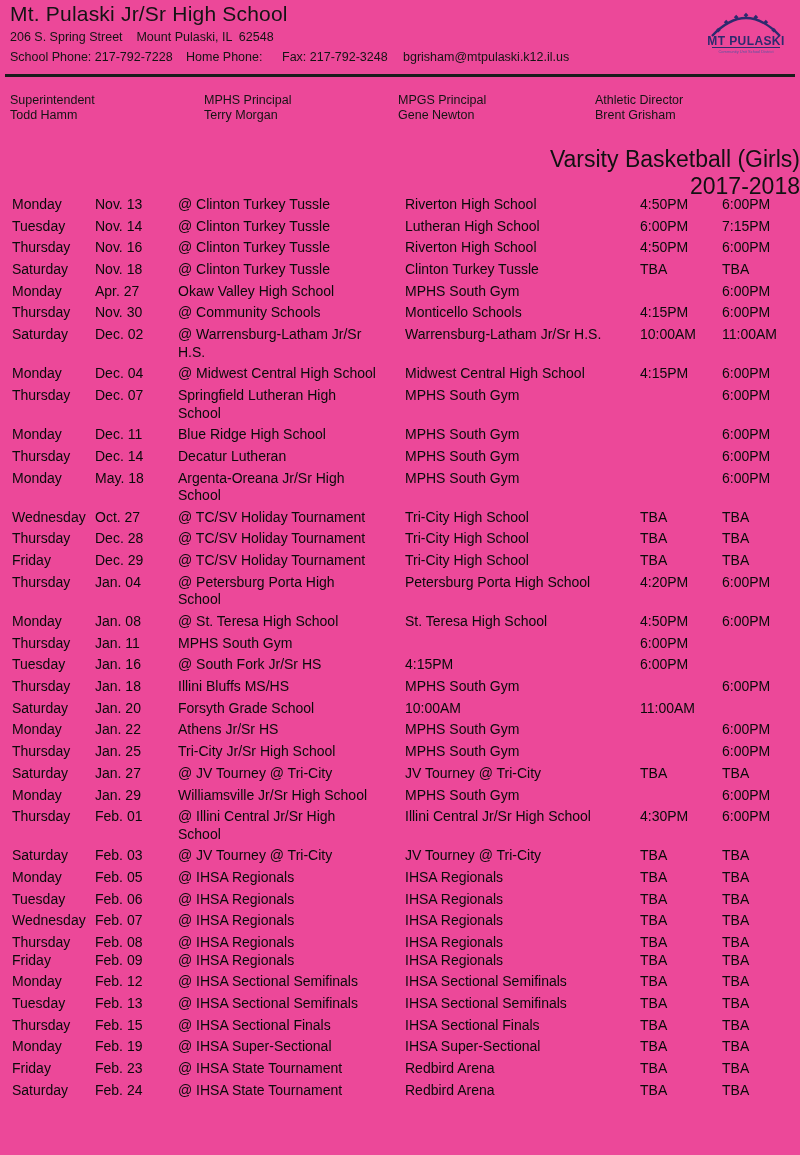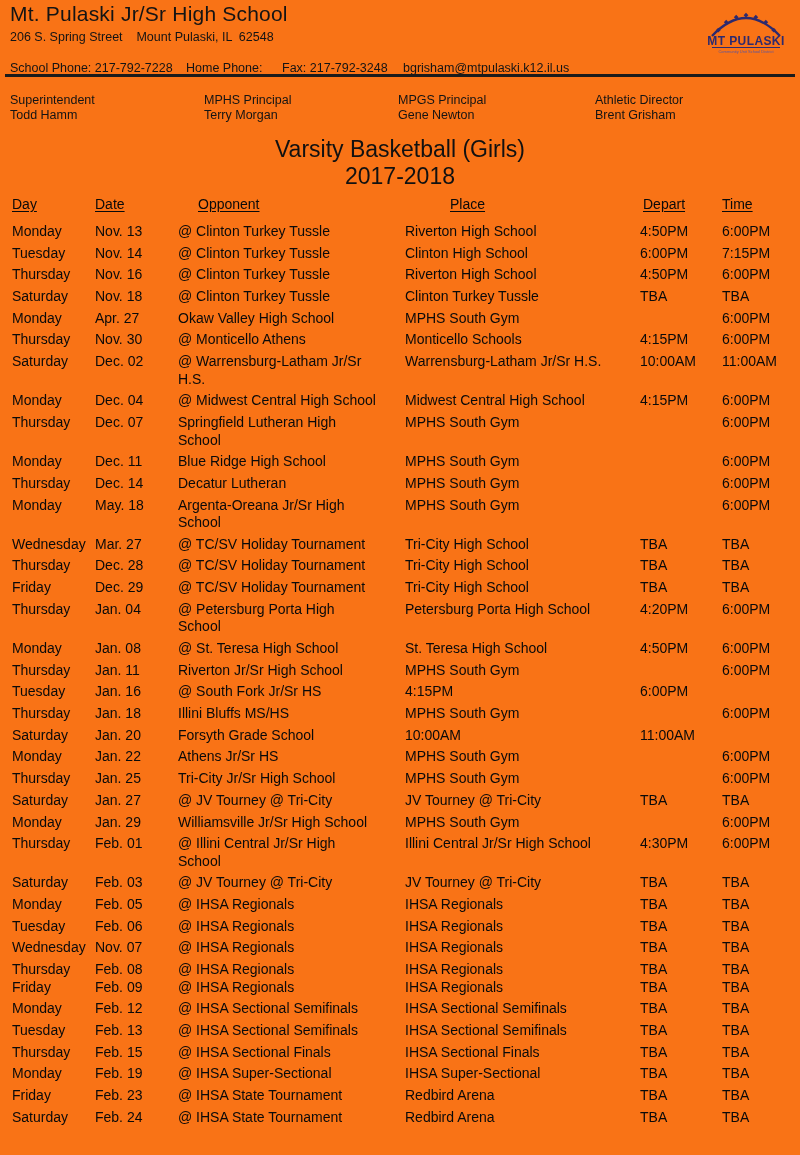--- a/index.html
+++ b/index.html
@@ -1,51 +1,51 @@
 <!DOCTYPE html>
 <html><head>
 <meta charset="utf-8">
 <style>
   * { margin:0; padding:0; box-sizing:border-box; }
   html,body { background:#fff; }
   .page {
     position:relative;
     width:800px; height:1155px;
-    background:#f97316;
+    background:#ec4899;
     color:#0a0a0a;
     font-family:"Liberation Sans","DejaVu Sans",sans-serif;
     overflow:hidden;
   }
   
   .school-name {
     position:absolute; left:10px; top:2px;
     font-size:21px; font-weight:400; letter-spacing:.2px;
     color:#141414;
   }
   .address-line {
     position:absolute; left:10px; top:30px;
     font-size:12.5px; white-space:pre; color:#141414;
   }
   .contact-line { position:absolute; left:0; top:46px; height:16px; width:100%; font-size:12.5px; color:#141414; }
-  .contact-line span { position:absolute; top:15px; white-space:nowrap; }
+  .contact-line span { position:absolute; top:4px; white-space:nowrap; }
   .c-school { left:10px; }
   .c-home   { left:186px; }
   .c-fax    { left:282px;text-align:right; }
   .c-email  { left:403px; }
   .logo { position:absolute; right:12px; top:6px; width:84px; height:48px; }
   .rule {
     position:absolute; left:5px; right:5px; top:74px;
     border-top:3px solid #1b1b1b;
   }
   
   .staff { position:absolute; top:93px; left:0; width:100%; height:34px; font-size:12.5px; line-height:15px; color:#141414; }
   .staff .col { position:absolute; top:0; white-space:nowrap; }
   .s0 { left:10px; } .s1 { left:204px; } .s2 { left:398px; } .s3 { left:595px; }
   
-  .title-block { position:absolute; top:136px; left:0; width:100%; text-align:center; color:#111; }
+  .title-block { position:absolute; top:146px; left:0; width:100%; text-align:right; color:#111; }
   .title-block .t1 { font-size:23px; line-height:27px; font-weight:400; }
   .title-block .t2 { font-size:23px; line-height:27px; font-weight:400; }
   
   .sched { position:absolute; top:196px; left:0; width:800px; font-size:14px; color:#0a0a0a; }
   .hdr-row, .row {
     display:grid;
     grid-template-columns:83px 83px 227px 235px 82px 1fr;
     padding-left:12px;
   }
   .hdr-row { margin-bottom:10px; line-height:17px; }
@@ -108,42 +108,34 @@
       <div>Brent Grisham</div>
     </div>
   </div>
 
   <div class="title-block">
     <div class="t1">Varsity Basketball (Girls)</div>
     <div class="t2">2017-2018</div>
   </div>
 
   <div class="sched">
-    <div class="hdr-row">
-      <div><span class="u">Day</span></div>
-      <div><span class="u">Date</span></div>
-      <div class="h-opp"><span class="u">Opponent</span></div>
-      <div class="h-place"><span class="u">Place</span></div>
-      <div class="h-depart"><span class="u">Depart</span></div>
-      <div><span class="u">Time</span></div>
-    </div>
     <div>
         <div class="row">
     <div class="cell-day">Monday</div>
     <div class="cell-date">Nov. 13</div>
     <div class="cell-opponent">@ Clinton Turkey Tussle</div>
     <div class="cell-place">Riverton High School</div>
     <div class="cell-depart">4:50PM</div>
     <div class="cell-time">6:00PM</div>
   </div>
         <div class="row">
     <div class="cell-day">Tuesday</div>
     <div class="cell-date">Nov. 14</div>
     <div class="cell-opponent">@ Clinton Turkey Tussle</div>
-    <div class="cell-place">Clinton High School</div>
+    <div class="cell-place">Lutheran High School</div>
     <div class="cell-depart">6:00PM</div>
     <div class="cell-time">7:15PM</div>
   </div>
         <div class="row">
     <div class="cell-day">Thursday</div>
     <div class="cell-date">Nov. 16</div>
     <div class="cell-opponent">@ Clinton Turkey Tussle</div>
     <div class="cell-place">Riverton High School</div>
     <div class="cell-depart">4:50PM</div>
     <div class="cell-time">6:00PM</div>
@@ -160,21 +152,21 @@
     <div class="cell-day">Monday</div>
     <div class="cell-date">Apr. 27</div>
     <div class="cell-opponent">Okaw Valley High School</div>
     <div class="cell-place">MPHS South Gym</div>
     <div class="cell-depart"></div>
     <div class="cell-time">6:00PM</div>
   </div>
         <div class="row">
     <div class="cell-day">Thursday</div>
     <div class="cell-date">Nov. 30</div>
-    <div class="cell-opponent">@ Monticello Athens</div>
+    <div class="cell-opponent">@ Community Schools</div>
     <div class="cell-place">Monticello Schools</div>
     <div class="cell-depart">4:15PM</div>
     <div class="cell-time">6:00PM</div>
   </div>
         <div class="row">
     <div class="cell-day">Saturday</div>
     <div class="cell-date">Dec. 02</div>
     <div class="cell-opponent">@ Warrensburg-Latham Jr/Sr
 H.S.</div>
     <div class="cell-place">Warrensburg-Latham Jr/Sr H.S.</div>
@@ -218,21 +210,21 @@
     <div class="cell-day">Monday</div>
     <div class="cell-date">May. 18</div>
     <div class="cell-opponent">Argenta-Oreana Jr/Sr High
 School</div>
     <div class="cell-place">MPHS South Gym</div>
     <div class="cell-depart"></div>
     <div class="cell-time">6:00PM</div>
   </div>
         <div class="row">
     <div class="cell-day">Wednesday</div>
-    <div class="cell-date">Mar. 27</div>
+    <div class="cell-date">Oct. 27</div>
     <div class="cell-opponent">@ TC/SV Holiday Tournament</div>
     <div class="cell-place">Tri-City High School</div>
     <div class="cell-depart">TBA</div>
     <div class="cell-time">TBA</div>
   </div>
         <div class="row">
     <div class="cell-day">Thursday</div>
     <div class="cell-date">Dec. 28</div>
     <div class="cell-opponent">@ TC/SV Holiday Tournament</div>
     <div class="cell-place">Tri-City High School</div>
@@ -260,21 +252,20 @@
     <div class="cell-day">Monday</div>
     <div class="cell-date">Jan. 08</div>
     <div class="cell-opponent">@ St. Teresa High School</div>
     <div class="cell-place">St. Teresa High School</div>
     <div class="cell-depart">4:50PM</div>
     <div class="cell-time">6:00PM</div>
   </div>
         <div class="row">
     <div class="cell-day">Thursday</div>
     <div class="cell-date">Jan. 11</div>
-    <div class="cell-opponent">Riverton Jr/Sr High School</div>
     <div class="cell-place">MPHS South Gym</div>
     <div class="cell-depart"></div>
     <div class="cell-time">6:00PM</div>
   </div>
         <div class="row">
     <div class="cell-day">Tuesday</div>
     <div class="cell-date">Jan. 16</div>
     <div class="cell-opponent">@ South Fork Jr/Sr HS</div>
     <div class="cell-depart">4:15PM</div>
     <div class="cell-time">6:00PM</div>
@@ -354,21 +345,21 @@
         <div class="row">
     <div class="cell-day">Tuesday</div>
     <div class="cell-date">Feb. 06</div>
     <div class="cell-opponent">@ IHSA Regionals</div>
     <div class="cell-place">IHSA Regionals</div>
     <div class="cell-depart">TBA</div>
     <div class="cell-time">TBA</div>
   </div>
         <div class="row">
     <div class="cell-day">Wednesday</div>
-    <div class="cell-date">Nov. 07</div>
+    <div class="cell-date">Feb. 07</div>
     <div class="cell-opponent">@ IHSA Regionals</div>
     <div class="cell-place">IHSA Regionals</div>
     <div class="cell-depart">TBA</div>
     <div class="cell-time">TBA</div>
   </div>
         <div class="row tight">
     <div class="cell-day">Thursday</div>
     <div class="cell-date">Feb. 08</div>
     <div class="cell-opponent">@ IHSA Regionals</div>
     <div class="cell-place">IHSA Regionals</div>

